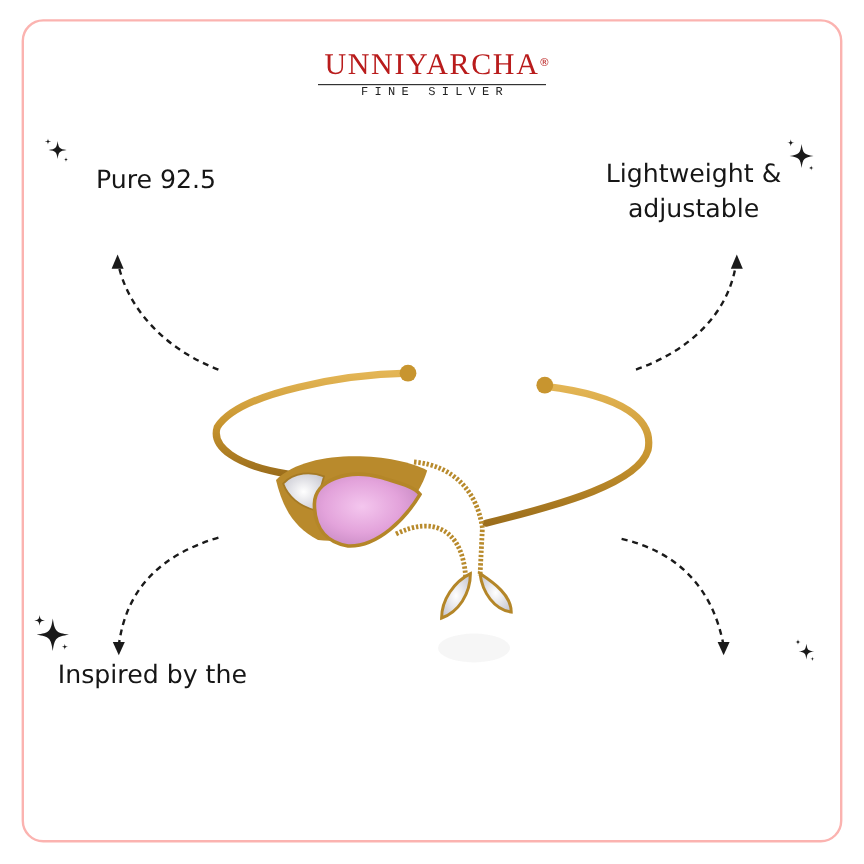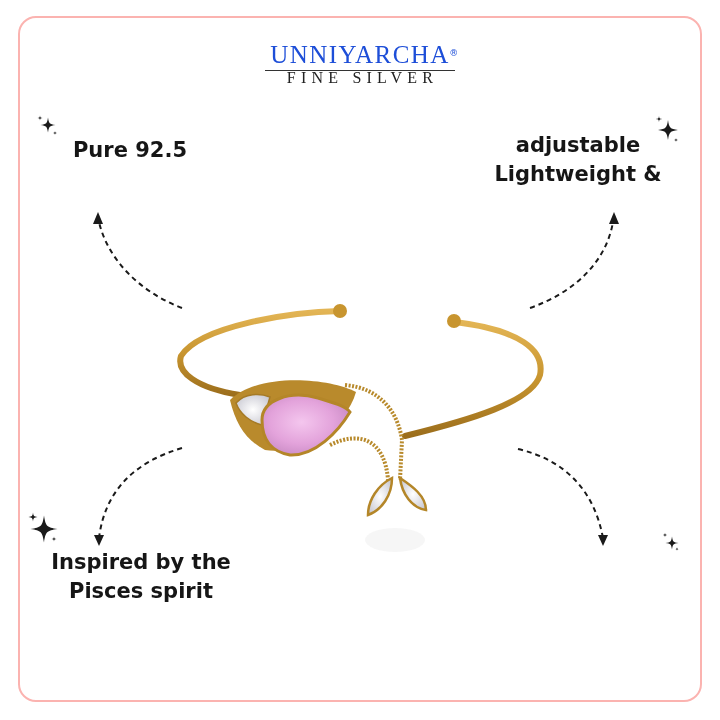--- a/index.html
+++ b/index.html
@@ -1,50 +1,49 @@
 <!DOCTYPE html>
 <html><head>
 <meta charset="utf-8">
 <style>
   html, body { margin:0; padding:0; background:#ffffff; }
   body { width:720px; height:720px; position:relative; overflow:hidden; font-family:"DejaVu Sans", sans-serif; }
   .frame { position:absolute; left:18px; top:16px; width:680px; height:682px; border:2px solid #fbb3b0; border-radius:18px; background:#fff; }
   .brand { position:absolute; left:0; top:42px; width:720px; text-align:center; }
-  .brand-name { font-family:"Liberation Serif", serif; font-size:25px; letter-spacing:1.4px; color:#1d4ed8; display:inline-block; position:relative; line-height:26px; }
+  .brand-name { font-family:"Liberation Serif", serif; font-size:25px; letter-spacing:1.4px; color:#b91c1c; display:inline-block; position:relative; line-height:26px; }
   .brand-name sup { font-family:"DejaVu Sans", sans-serif; font-size:9px; position:absolute; top:-2px; right:-10px; }
   .brand-rule { width:190px; height:1px; background:#333; margin:2px auto 1px; }
-  .brand-sub { font-family:Liberation Serif, serif; font-size:16px; letter-spacing:5.2px; color:#222; margin-left:5px; line-height:12px; }
-  .feature { position:absolute; text-align:center; font-size:21px; line-height:29px; color:#161616;font-weight:bold; }
+  .brand-sub { font-family:Liberation Mono, monospace; font-size:10px; letter-spacing:5.2px; color:#222; margin-left:5px; line-height:12px; }
+  .feature { position:absolute; text-align:center; font-size:21px; line-height:29px; color:#161616; }
   .f1 { left:30px; top:136px; width:200px; }
   .f2 { left:478px; top:131px; width:200px; }
-  .f3 { left:36px; top:548px; width:210px; }
+  .f3 { left:22px; top:548px; width:210px; }
   .f4 { left:480px; top:554px; width:220px; }
   svg.overlay { position:absolute; left:0; top:0; }
 </style>
 </head>
 <body>
 
 <div class="frame"></div>
 
 <div class="brand">
   <div class="brand-name"><span>UNNIYARCHA</span><sup>®</sup></div>
   <div class="brand-rule"></div>
   <div class="brand-sub">FINE SILVER</div>
 </div>
 
 <div class="feature f1">
   <div>Pure 92.5</div>
 </div>
 <div class="feature f2">
+  <div>Lightweight &amp;</div>
   <div>adjustable</div>
-  <div>Lightweight &amp;</div>
 </div>
 <div class="feature f3">
   <div>Inspired by the</div>
-  <div>Pisces spirit</div>
 </div>
 <div class="feature f4">
 </div>
 
 <svg class="overlay" width="720" height="720" viewBox="0 0 720 720" xmlns="http://www.w3.org/2000/svg">
   <defs>
     <g id="sparkle">
       <path d="M0,-10 C1.2,-2 2,-1.2 10,0 C2,1.2 1.2,2 0,10 C-1.2,2 -2,1.2 -10,0 C-2,-1.2 -1.2,-2 0,-10 Z" fill="#1a1a1a"></path>
     </g>
     <linearGradient id="gold" x1="0" y1="0" x2="0" y2="1">

